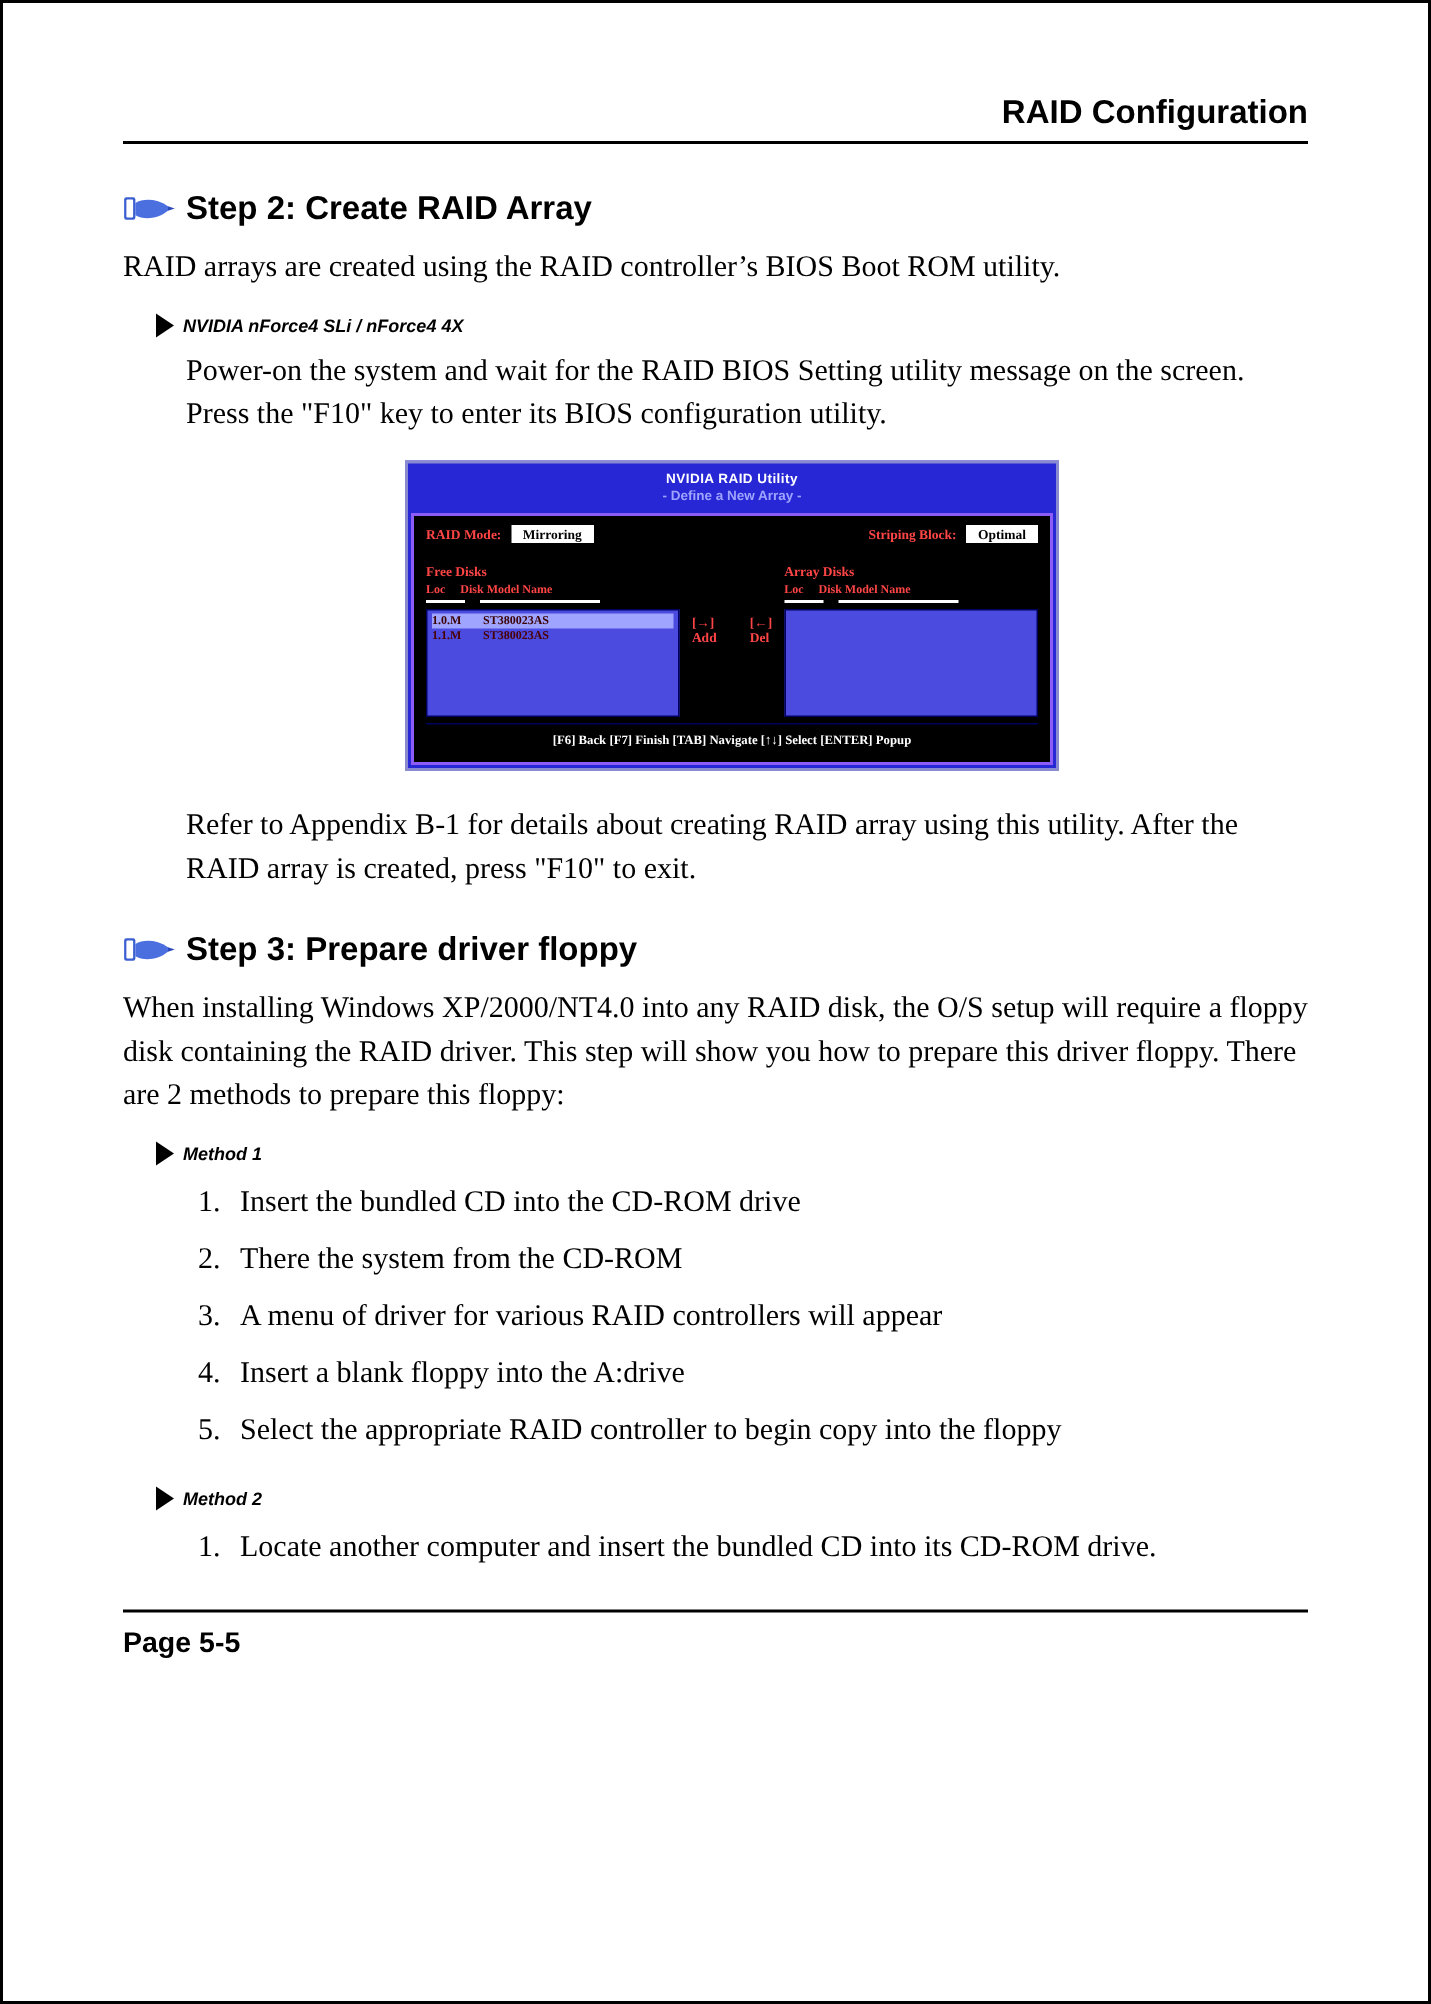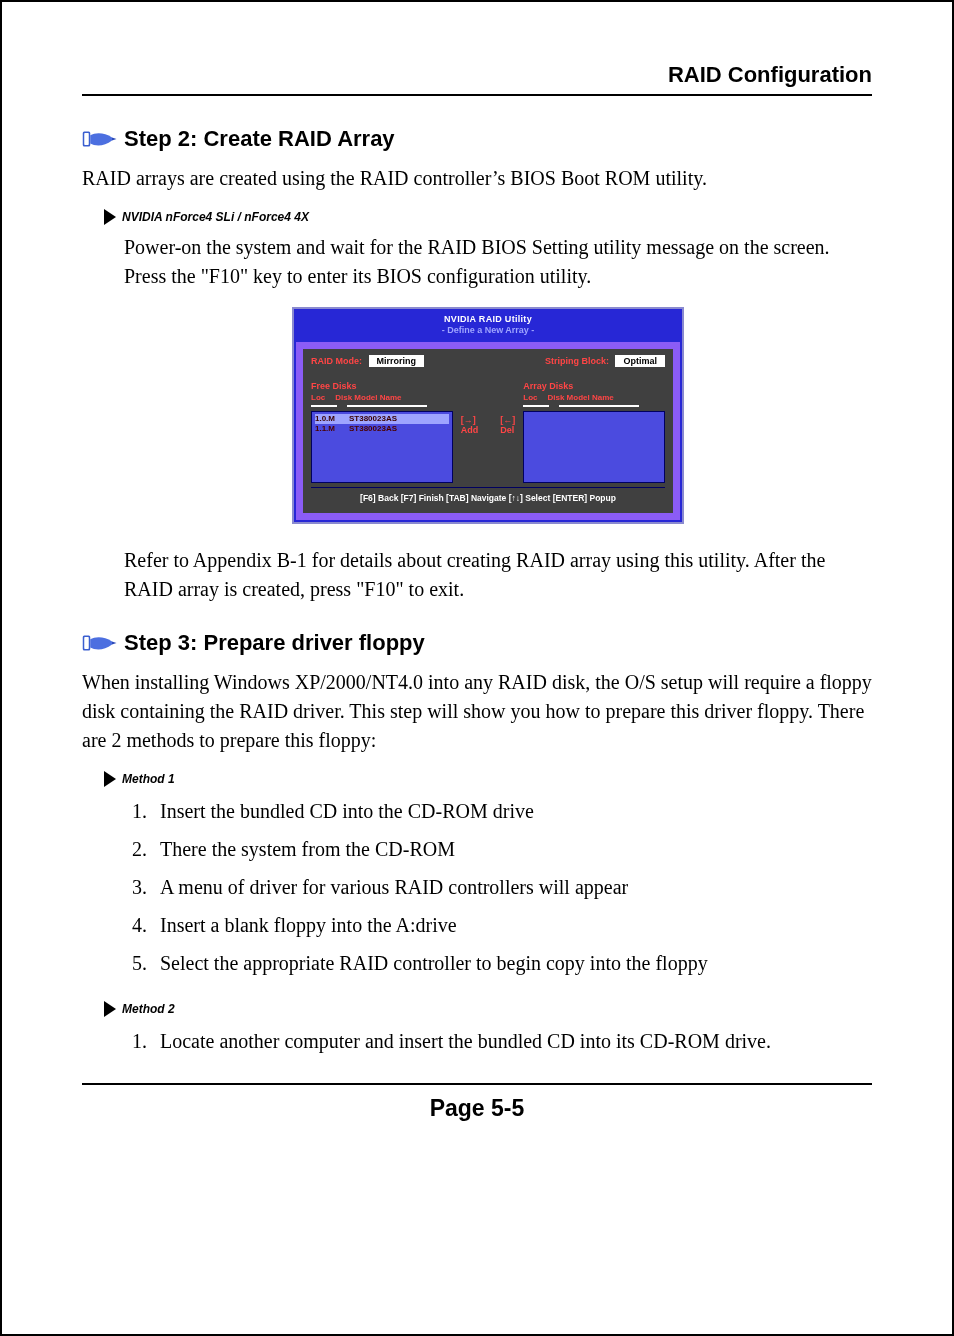--- a/index.html
+++ b/index.html
@@ -79,44 +79,45 @@
   .indent {
     margin-left: 20px;
   }
   
   .raid-panel-wrap {
     display: flex;
     justify-content: center;
     margin: 14px 0 22px 0;
   }
   .raid-panel {
-    width: 392px;
+    width: 436px;
     font-family: Arial, Helvetica, sans-serif;
     font-size: 9px;
     font-weight: bold;
     color: #fff;
     background: #2727d6;
     border: 2px solid #8a8ad0;
     box-sizing: border-box;
   }
   .raid-title {
     text-align: center;
     padding: 5px 4px 1px 4px;
     letter-spacing: 0.3px;
   }
   .raid-sub {
     text-align: center;
     color: #9ea4ff;
     padding: 0 4px 5px 4px;
   }
   .raid-body {
-    border: 7px solid #8b5cf6;
+    border: 2px solid #8b5cf6;
     margin: 2px;
     padding: 6px 8px 4px 8px;
-    background: #404040;
+    background: #000000;
+    font-family: Liberation Serif, serif;
   }
   .raid-row-top {
     display: flex;
     justify-content: space-between;
     margin-bottom: 14px;
   }
   .raid-label { color: #ff4545; }
   .raid-field {
     display: inline-block;
     background: #fff;
@@ -199,24 +200,24 @@
   ol.m1 li, ol.m2 li {
     padding-left: 8px;
     margin-bottom: 6px;
   }
   .footer-hr {
     border: none;
     border-top: 2px solid #000;
     margin: 26px 0 10px 0;
   }
   .page-num {
-    text-align: center;
-    font-family: Arial, Helvetica, sans-serif;
-    font-weight: bold;
-    font-size: 23px;
+    text-align: left;
+    font-family: Arial, Helvetica, sans-serif;
+    font-weight: bold;
+    font-size: 19px;
   }
 </style>
 </head>
 <body>
 
 <div class="page">
   <div class="inner">
 
     <div class="header-title">RAID Configuration</div>
     <hr class="hr">

